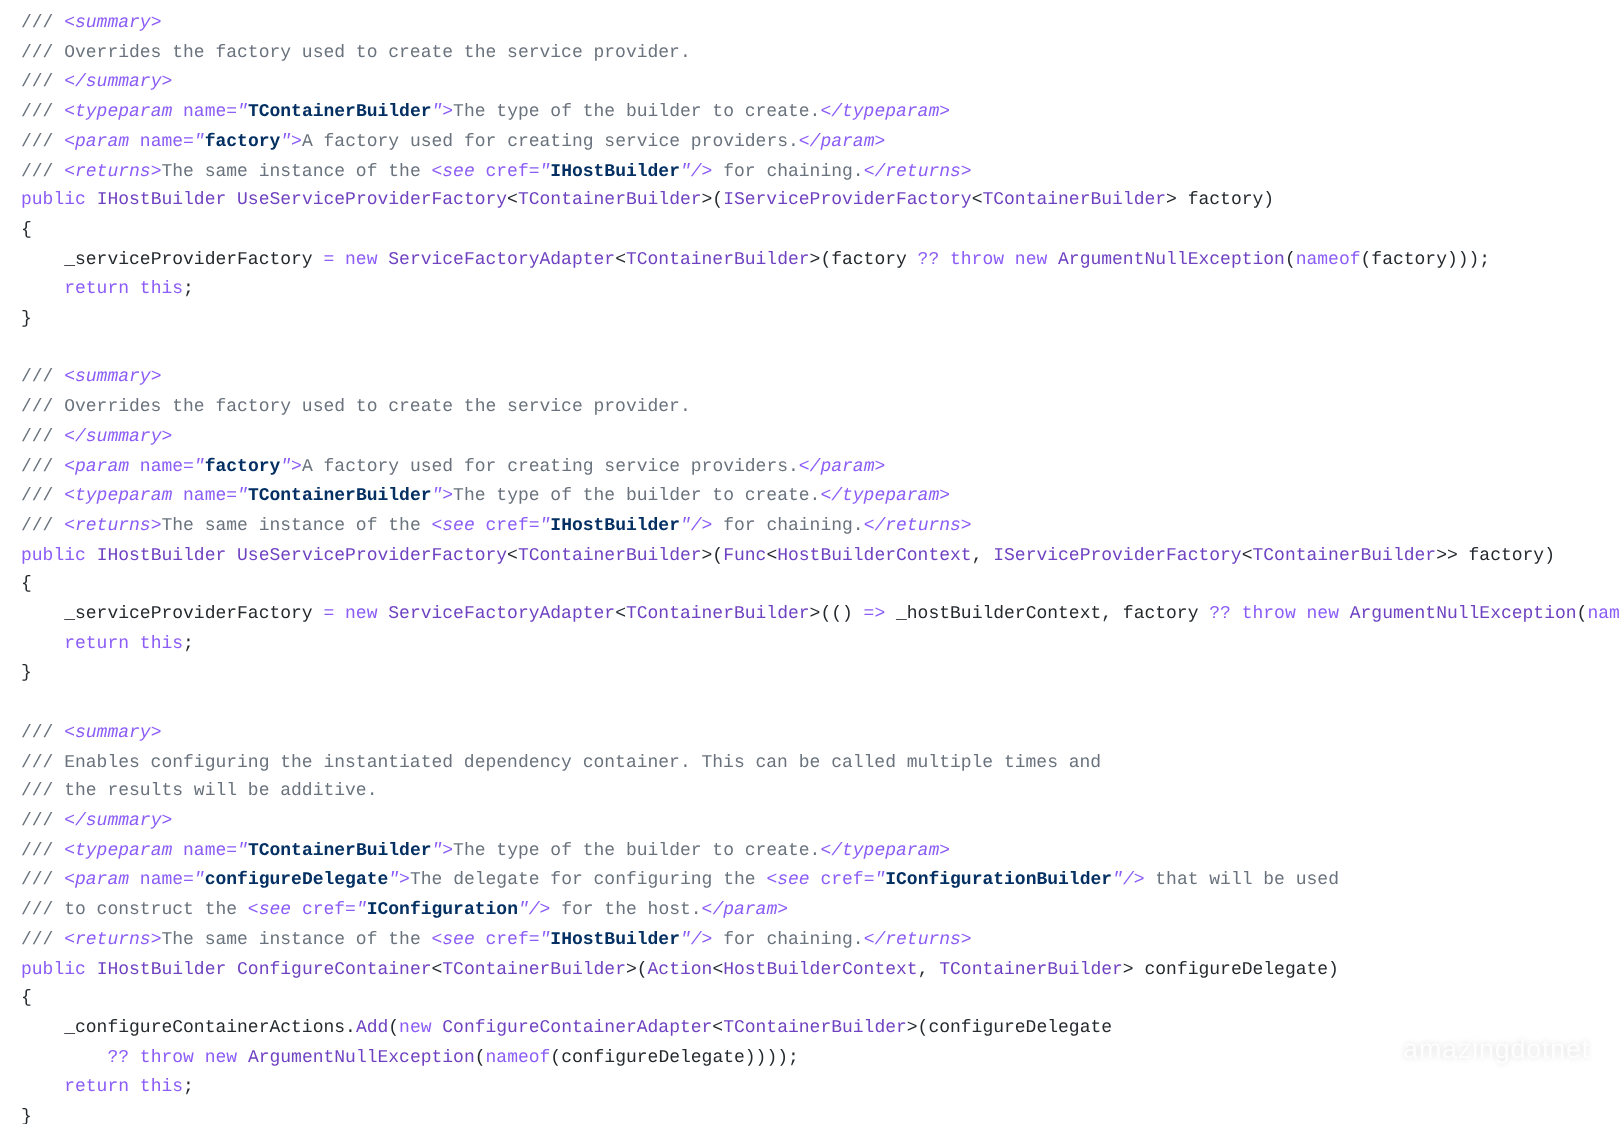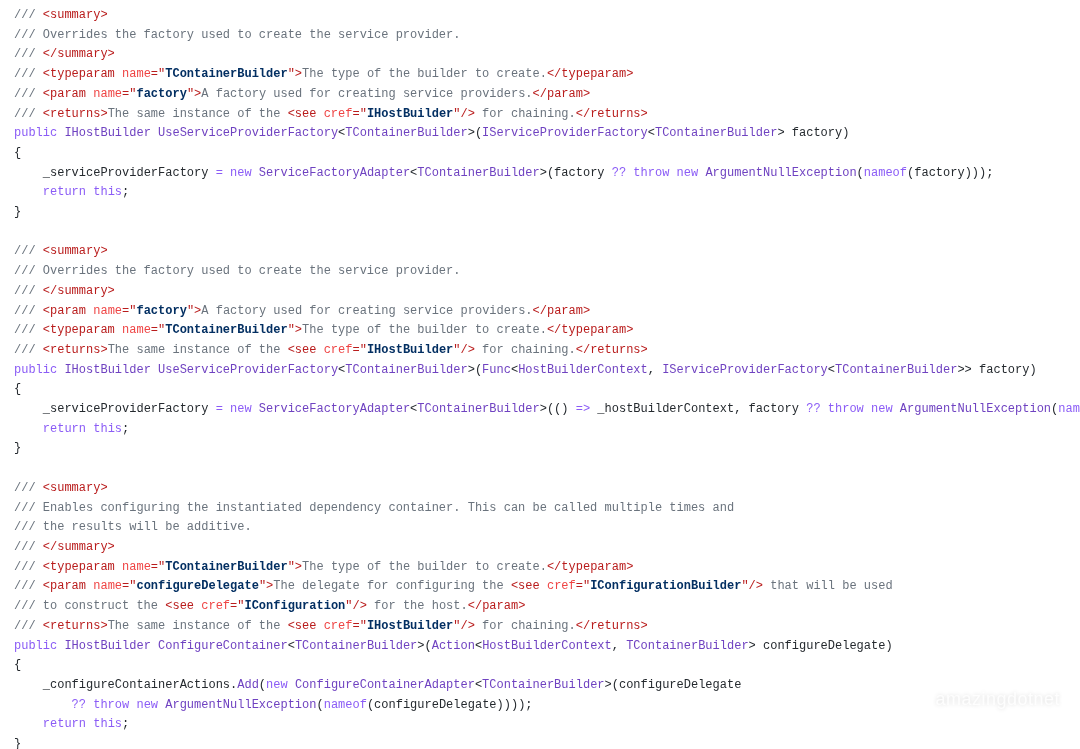--- a/index.html
+++ b/index.html
@@ -13,22 +13,22 @@
 }
 .code-area {
   padding: 6px 14px 6px 14px;
   white-space: pre;
   position: relative;
   width: 1080px;
   box-sizing: border-box;
   overflow: hidden;
 }
 .c  { color: #6a737d; }      
-.g  { color: #b91c1c; }      
-.bl { color: #ef4444; }      
+.g  { color: #8b5cf6; font-style: italic; }      
+.bl { color: #8b5cf6; }      
 .nv { color: #032f62; }      
 .kw { color: #8b5cf6; }      
 .tp { color: #6f42c1; }      
 .id { color: #24292e; }      
 .b  { font-weight: 600; }
 
 .watermark {
   position: absolute;
   bottom: 30px;
   right: 20px;

